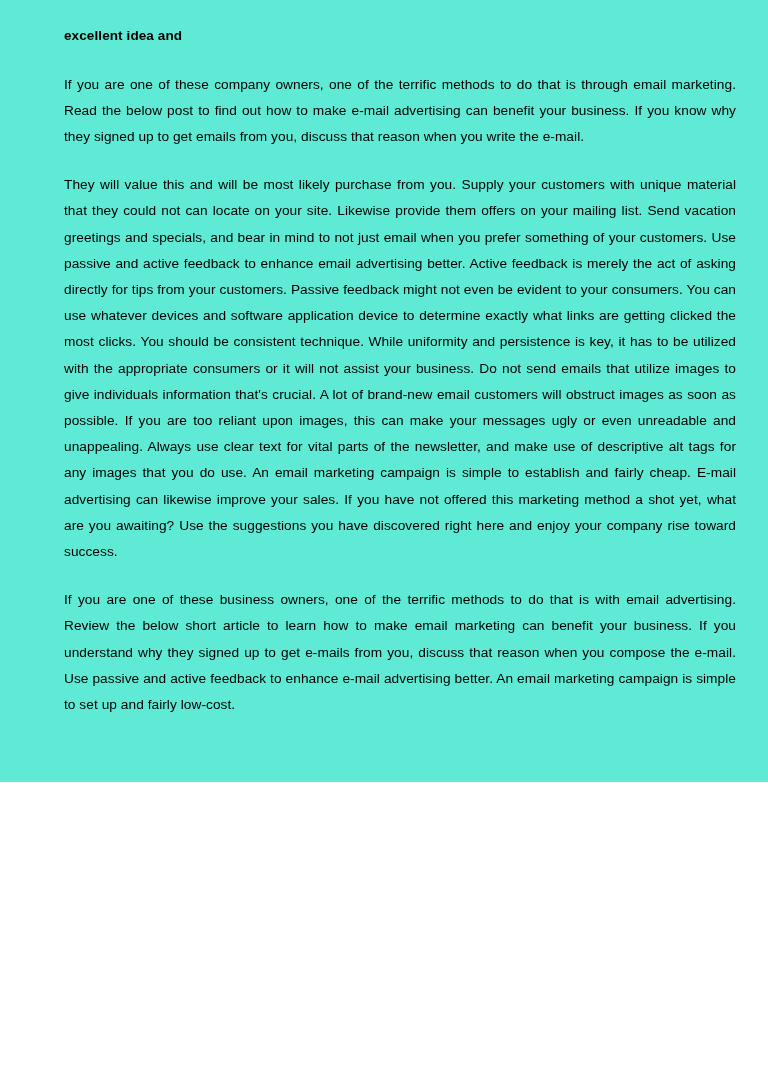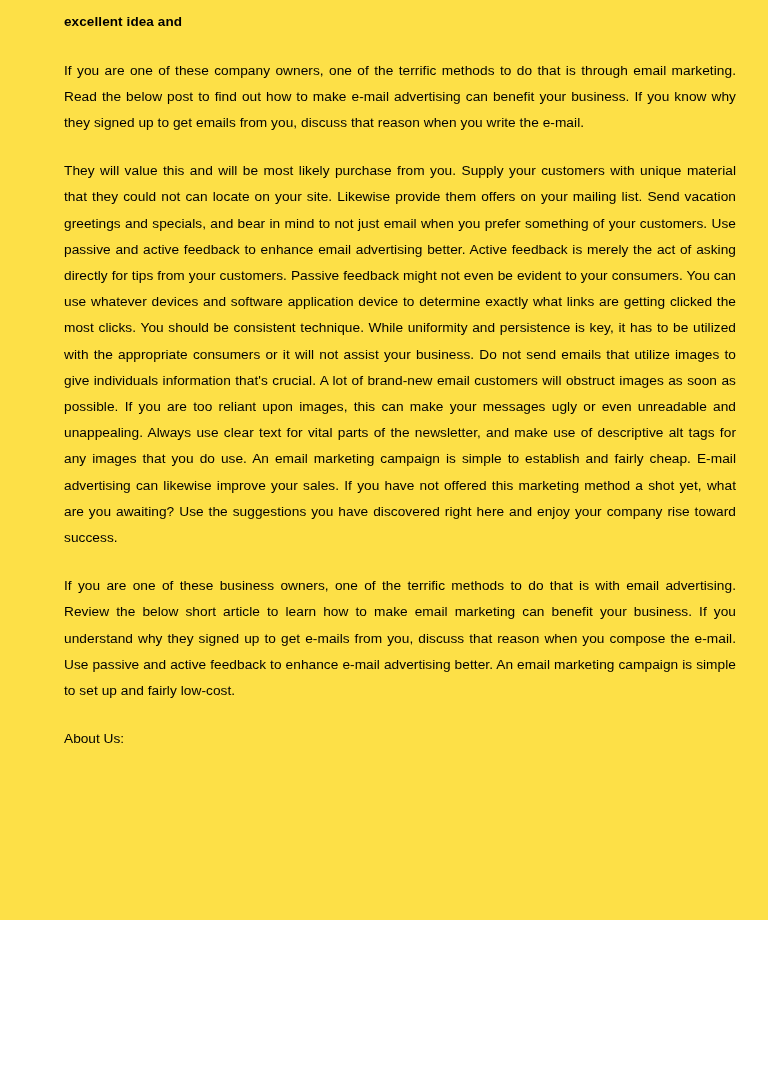--- a/index.html
+++ b/index.html
@@ -10,24 +10,24 @@
   body {
     width: 768px;
     height: 1087px;
     font-family: "Liberation Sans", sans-serif;
     color: #000000;
     -webkit-font-smoothing: antialiased;
   }
   .page {
     position: relative;
     width: 768px;
-    height: 920px;
-    background: #fde047;
+    height: 782px;
+    background: #5eead4;
     box-sizing: border-box;
-    padding: 12px 32px 0 64px;
+    padding: 26px 32px 0 64px;
   }
   .doc-body {
     width: 672px;
   }
   .heading {
     font-size: 13.5px;
     font-weight: bold;
     line-height: 1.45;
     margin: 0 0 26px 0;
     letter-spacing: 0.1px;
@@ -68,17 +68,16 @@
 
     <div class="heading">excellent idea and</div>
 
     <p class="para">If you are one of these company owners, one of the terrific methods to do that is through email marketing. Read the below post to find out how to make e-mail advertising can benefit your business. If you know why they signed up to get emails from you, discuss that reason when you write the e-mail.</p>
 
     <p class="para">They will value this and will be most likely purchase from you. Supply your customers with unique material that they could not can locate on your site. Likewise provide them offers on your mailing list. Send vacation greetings and specials, and bear in mind to not just email when you prefer something of your customers. Use passive and active feedback to enhance email advertising better. Active feedback is merely the act of asking directly for tips from your customers. Passive feedback might not even be evident to your consumers. You can use whatever devices and software application device to determine exactly what links are getting clicked the most clicks. You should be consistent technique. While uniformity and persistence is key, it has to be utilized with the appropriate consumers or it will not assist your business. Do not send emails that utilize images to give individuals information that's crucial. A lot of brand-new email customers will obstruct images as soon as possible. If you are too reliant upon images, this can make your messages ugly or even unreadable and unappealing. Always use clear text for vital parts of the newsletter, and make use of descriptive alt tags for any images that you do use. An email marketing campaign is simple to establish and fairly cheap. E-mail advertising can likewise improve your sales. If you have not offered this marketing method a shot yet, what are you awaiting? Use the suggestions you have discovered right here and enjoy your company rise toward success.</p>
 
     <p class="para">If you are one of these business owners, one of the terrific methods to do that is with email advertising. Review the below short article to learn how to make email marketing can benefit your business. If you understand why they signed up to get e-mails from you, discuss that reason when you compose the e-mail. Use passive and active feedback to enhance e-mail advertising better. An email marketing campaign is simple to set up and fairly low-cost.</p>
 
     <div class="about-block">
-      <span class="about-label">About Us:</span>
     </div>
 
   </div>
 </div>
 
 </body></html>

